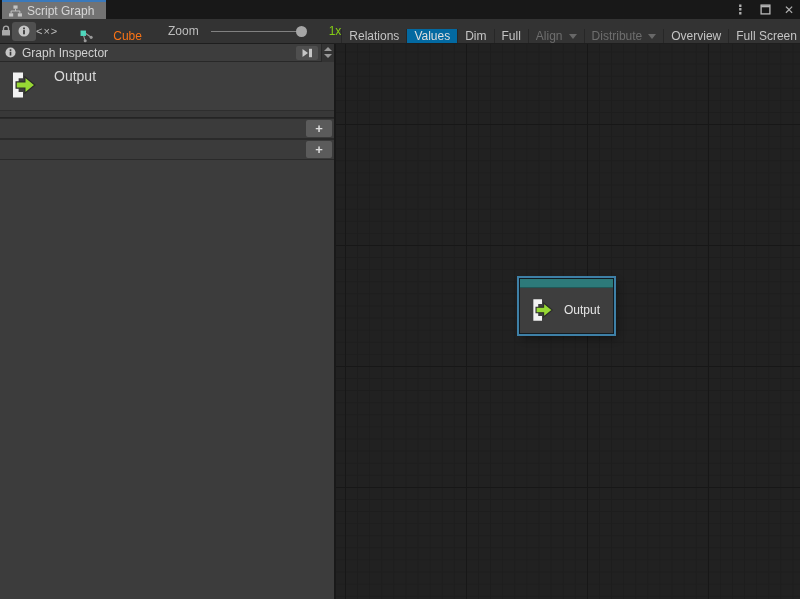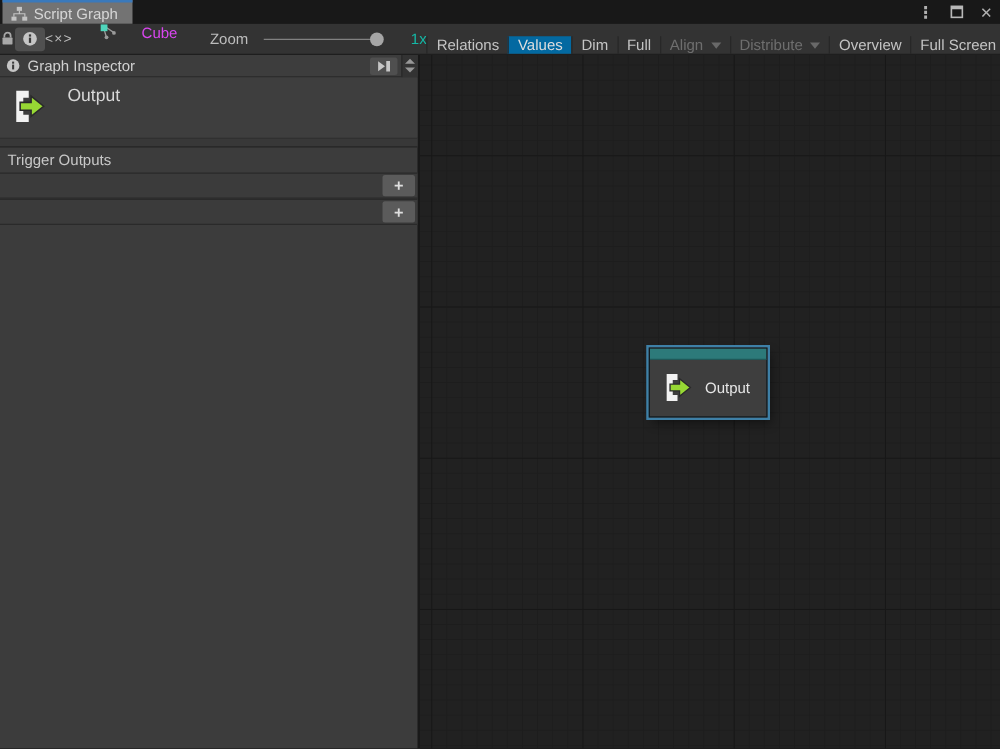--- a/index.html
+++ b/index.html
@@ -25,26 +25,26 @@
   .toolbar {
     height:25px; background:#333333; border-bottom:1px solid #1e1e1e;
     display:flex; align-items:stretch; font-size:12px;
   }
   .tb-sep { width:1px; background:#272727; }
   .tb-iconbtn { display:flex; align-items:center; justify-content:center; }
   .tb-lock { width:19px; }
   .tb-info { width:37px; }
   .tb-info .chip { width:24px; height:19px; background:#505050; border-radius:3px; display:flex; align-items:center; justify-content:center; }
   .tb-code { width:58px; color:#bdbdbd; font-size:11px; letter-spacing:1px; }
-  .crumb { display:flex; align-items:flex-start; gap:20px; padding-left:22px; color:#d946ef; }
+  .crumb { display:flex; align-items:flex-end; gap:20px; padding-left:22px; color:#f97316; }
   .zoomctl { display:flex; align-items:center; margin-left:26px; }
   .zoom-label { color:#bdbdbd; }
   .zoom-track { position:relative; width:92px; height:1px; background:#818181; margin-left:12px; }
   .zoom-handle { position:absolute; right:-4px; top:-5px; width:11px; height:11px; border-radius:50%; background:#a6a6a6; }
-  .zoom-val { margin-left:26px; color:#14b8a6; }
+  .zoom-val { margin-left:26px; color:#84cc16; }
 
   .tb-right { margin-left:auto; display:flex; align-items:stretch;margin-top:10px; }
   .tbtn {
     display:flex; align-items:center; padding:0 7px; color:#c4c4c4;
     border-left:1px solid #272727; white-space:nowrap; cursor:default;
   }
   .tbtn.active { background:#0369a1; color:#dedede;align-items:flex-end; }
   .tbtn.disabled { color:#6e6e6e;justify-content:flex-end; }
   .caret { width:0; height:0; border-left:4px solid transparent; border-right:4px solid transparent; border-top:5px solid #8a8a8a; margin-left:6px; }
   .tbtn.disabled .caret { border-top-color:#686868; }
@@ -219,21 +219,20 @@
 
       <div class="unit-header">
         <svg class="unit-icon" width="30" height="30" viewBox="0 0 24 24">
           <path d="M4 2 h8 v4.5 h-3.5 v11 h3.5 v4.5 h-8 z" fill="#f2f2f2"></path>
           <path d="M6.5 9.5 h7 v-4 l8 6.5 -8 6.5 v-4 h-7 z" fill="#97D834" stroke="#2a2a2a" stroke-width="1"></path>
         </svg>
         <span class="unit-title">Output</span>
       </div>
       <div class="substrip"></div>
 
-      <div class="section-label">Trigger Outputs</div>
       <div class="list-row">
         <div class="add-btn">
           <span>+</span>
         </div>
       </div>
 
       <div class="list-row">
         <div class="add-btn">
           <span>+</span>
         </div>

